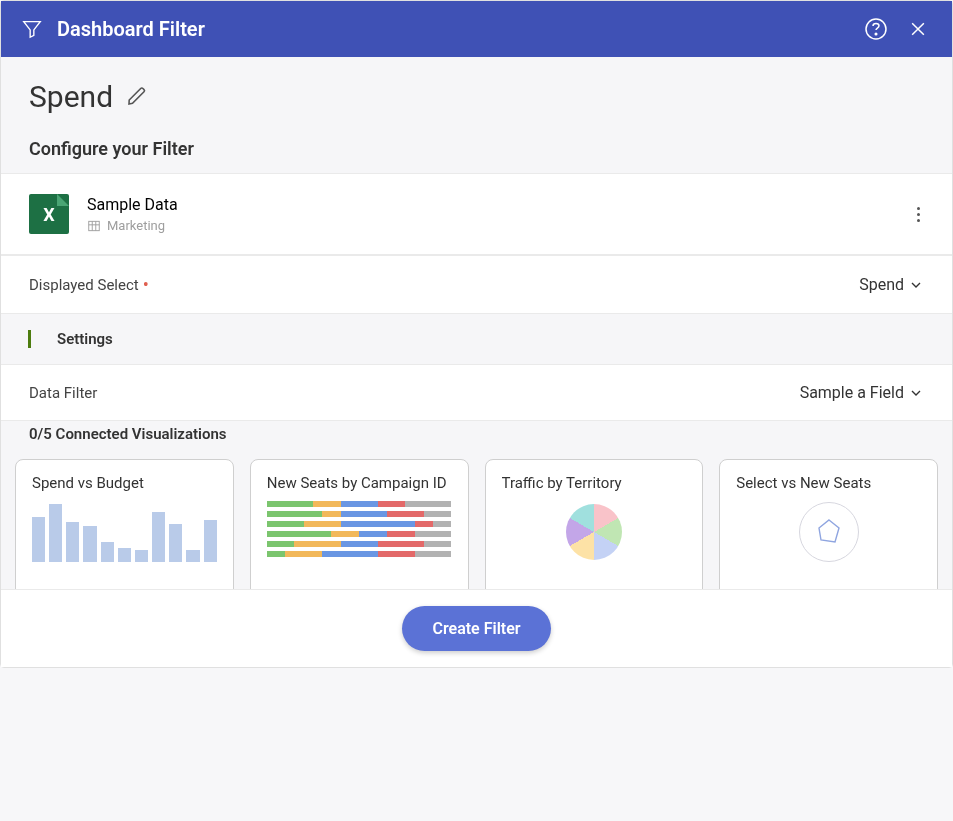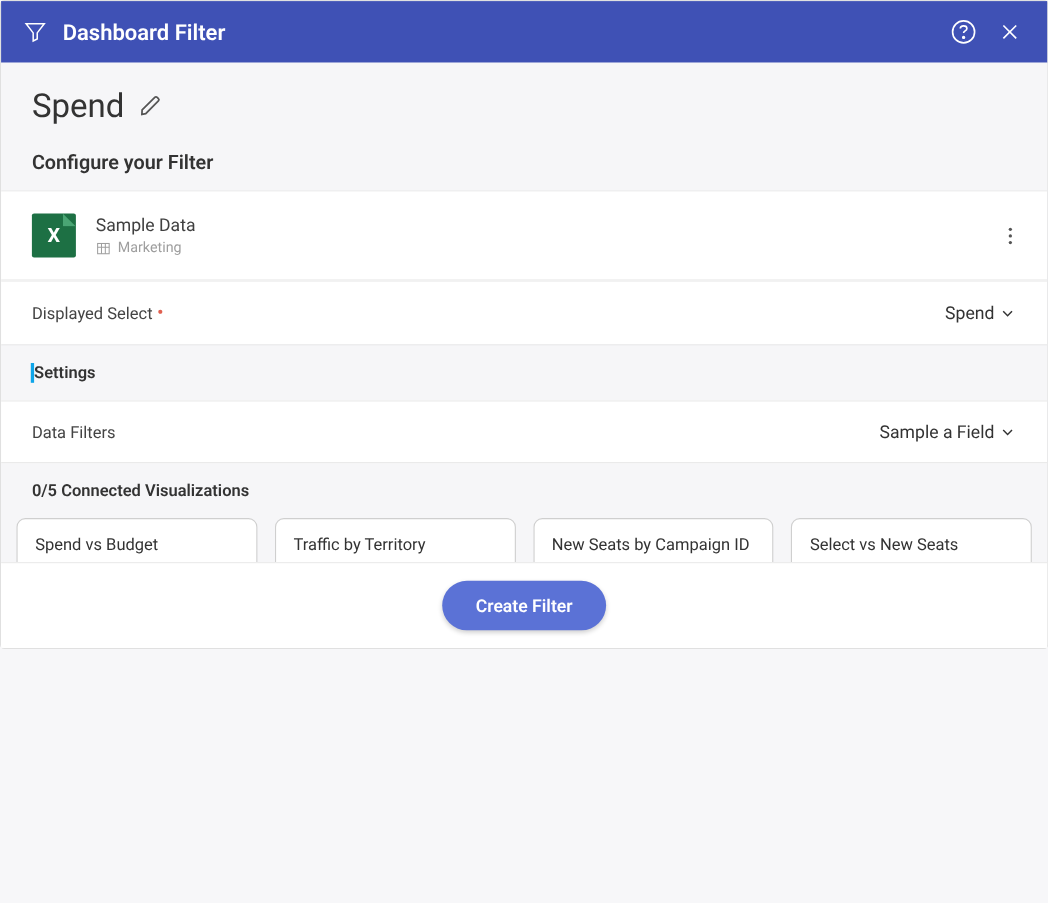--- a/index.html
+++ b/index.html
@@ -1,49 +1,49 @@
 <!DOCTYPE html>
 <html><head>
   <meta charset="utf-8">
   <style>
     * { margin:0; padding:0; box-sizing:border-box; font-family: 'Roboto', 'Segoe UI', Arial, sans-serif; }
     body { background:#f7f7f9; width:953px; height:821px; overflow:hidden; position:relative; }
-    .window { width:953px; height:590px; display:flex; flex-direction:column; background:#fff; border:1px solid #e0e0e0; border-radius:4px; }
+    .window { width:953px; height:668px; display:flex; flex-direction:column; background:#fff; border:1px solid #e0e0e0; border-radius:4px; }
     
     .header { background:#3f51b5; height:56px; display:flex; align-items:center; padding:0 20px; gap:14px; }
     .header-title { color:#fff; font-size:20px; font-weight:600; flex:1; }
     .filter-icon, .help-icon, .close-icon { color:#fff; display:flex; align-items:center; justify-content:center; }
     .icon-btn { cursor:pointer; width:28px; height:28px; display:flex; align-items:center; justify-content:center; }
     
     .content { background:#f6f6f8; flex:1; overflow:hidden; display:flex; flex-direction:column; }
     .filter-name-row { padding:22px 28px 18px; display:flex; align-items:center; gap:12px; }
     .filter-name { font-size:30px; font-weight:400; color:#333; }
     .pencil { cursor:pointer; width:26px; height:26px; color:#555; }
     .section-label { font-size:18px; font-weight:600; color:#333; padding:6px 28px 14px; }
     
     .card { background:#fff; border-top:1px solid #eaeaea; border-bottom:1px solid #eaeaea; }
     .datasource-row { padding:20px 28px; display:flex; align-items:center; gap:18px; }
     .excel-icon { width:40px; height:40px; background:#1d7044; border-radius:2px; position:relative; display:flex; align-items:center; justify-content:center; color:#fff; font-weight:700; font-size:18px; }
     .excel-fold { position:absolute; top:0; right:0; width:12px; height:12px; background:#4aa574; clip-path: polygon(0 0, 100% 100%, 0 100%); }
     .ds-texts { display:flex; flex-direction:column; gap:4px; }
-    .ds-name { font-size:16px; color:#404040; }
+    .ds-name { font-size:16px; color:#000000; }
     .ds-table-row { display:flex; align-items:center; gap:6px; }
     .ds-table-name { font-size:13px; color:#9e9e9e; }
     .kebab { margin-left:auto; cursor:pointer; color:#555; letter-spacing:0; font-size:22px; display:flex; flex-direction:column; gap:3px; align-items:center; justify-content:center; padding:4px; }
     .kebab span { width:3px; height:3px; background:#555; border-radius:50%; }
     
     .setting-row { background:#fff; padding:18px 28px; display:flex; align-items:center; border-top:1px solid #eaeaea; }
     .setting-label { font-size:15px; color:#444; }
     .required-dot { color:#e06050; font-size:18px; margin-left:4px; }
     .spacer { flex:1; }
     .setting-value { font-size:16px; color:#333; display:flex; align-items:center; gap:4px; cursor:pointer; }
     .settings-hdr { padding:16px 28px; font-weight:600; font-size:15px; color:#333; background:#f6f6f8; border-top:1px solid #eaeaea; }
-    .settings-hdr-bar { border-left:3px solid #0ea5e9; margin-left:-1px; }
-    
-    .viz-section { padding:16px 14px 0; background:#f6f6f8; border-top:1px solid #eaeaea; flex:1; overflow:hidden; }
+    .settings-hdr-bar { border-left:3px solid #4d7c0f; padding-left:26px; margin-left:-1px; }
+    
+    .viz-section { padding:4px 14px 0; background:#f6f6f8; border-top:1px solid #eaeaea; flex:1; overflow:hidden; }
     .viz-header { font-size:15px; font-weight:600; color:#333; padding:0 14px 16px; }
     .viz-row { display:flex; gap:16px; padding:0 0; }
     .viz-card { width:221px; height:150px; border:1px solid #cfcfcf; border-radius:8px; background:#fff; padding:14px 16px; overflow:hidden; cursor:pointer; }
     .viz-title { font-size:15px; color:#333; white-space:nowrap; overflow:hidden; text-overflow:ellipsis; }
     .viz-chart { height:80px; display:flex; align-items:center; justify-content:center; position:relative; }
     
     .bars { display:flex; align-items:flex-end; gap:4px; height:60px; width:100%; }
     .bars div { background:#b9cbe9; width:14px; }
     
     .pie { width:56px; height:56px; border-radius:50%;
@@ -140,21 +140,21 @@
           </svg>
       </div>
     </div>
 
     <div class="settings-hdr">
       <div class="settings-hdr-bar">Settings</div>
     </div>
 
 
     <div class="setting-row">
-      <span class="setting-label">Data Filters</span>
+      <span class="setting-label">Data Filter</span>
       <div class="spacer"></div>
       <div class="setting-value">
         <span>Sample a Field</span>
         <svg width="16" height="16" viewBox="0 0 24 24" stroke="#333" stroke-width="2" fill="none">
             <path d="M6 9l6 6 6-6"></path>
           </svg>
       </div>
     </div>
 
     <div class="viz-section">
@@ -172,73 +172,73 @@
                 <div style="height:14px"></div>
               <div style="height:12px"></div>
                 <div style="height:50px"></div>
                 <div style="height:38px"></div>
               <div style="height:12px"></div>
                 <div style="height:42px"></div>
             </div>
           </div>
         </div>
         <div class="viz-card">
+          <div class="viz-title">New Seats by Campaign ID</div>
+          <div class="viz-chart">
+            <div class="hbars">
+              <div class="hbar">
+                  <span style="width:25%"></span>
+                  <span style="width:15%"></span>
+                  <span style="width:20%"></span>
+                  <span style="width:15%"></span>
+                  <span style="width:25%"></span>
+                </div>
+              <div class="hbar">
+                  <span style="width:30%"></span>
+                  <span style="width:10%"></span>
+                  <span style="width:25%"></span>
+                  <span style="width:20%"></span>
+                  <span style="width:15%"></span>
+                </div>
+              <div class="hbar">
+                  <span style="width:20%"></span>
+                  <span style="width:20%"></span>
+                  <span style="width:40%"></span>
+                  <span style="width:10%"></span>
+                  <span style="width:10%"></span>
+                </div>
+              <div class="hbar">
+                  <span style="width:35%"></span>
+                  <span style="width:15%"></span>
+                  <span style="width:15%"></span>
+                  <span style="width:15%"></span>
+                  <span style="width:20%"></span>
+                </div>
+              <div class="hbar">
+                  <span style="width:15%"></span>
+                  <span style="width:25%"></span>
+                  <span style="width:20%"></span>
+                  <span style="width:25%"></span>
+                  <span style="width:15%"></span>
+                </div>
+              <div class="hbar">
+                  <span style="width:10%"></span>
+                  <span style="width:20%"></span>
+                  <span style="width:30%"></span>
+                  <span style="width:20%"></span>
+                  <span style="width:20%"></span>
+                </div>
+            </div>
+          </div>
+        </div>
+        <div class="viz-card">
           <div class="viz-title">Traffic by Territory</div>
           <div class="viz-chart">
               <div class="pie"></div>
             </div>
-        </div>
-        <div class="viz-card">
-          <div class="viz-title">New Seats by Campaign ID</div>
-          <div class="viz-chart">
-            <div class="hbars">
-              <div class="hbar">
-                  <span style="width:25%"></span>
-                  <span style="width:15%"></span>
-                  <span style="width:20%"></span>
-                  <span style="width:15%"></span>
-                  <span style="width:25%"></span>
-                </div>
-              <div class="hbar">
-                  <span style="width:30%"></span>
-                  <span style="width:10%"></span>
-                  <span style="width:25%"></span>
-                  <span style="width:20%"></span>
-                  <span style="width:15%"></span>
-                </div>
-              <div class="hbar">
-                  <span style="width:20%"></span>
-                  <span style="width:20%"></span>
-                  <span style="width:40%"></span>
-                  <span style="width:10%"></span>
-                  <span style="width:10%"></span>
-                </div>
-              <div class="hbar">
-                  <span style="width:35%"></span>
-                  <span style="width:15%"></span>
-                  <span style="width:15%"></span>
-                  <span style="width:15%"></span>
-                  <span style="width:20%"></span>
-                </div>
-              <div class="hbar">
-                  <span style="width:15%"></span>
-                  <span style="width:25%"></span>
-                  <span style="width:20%"></span>
-                  <span style="width:25%"></span>
-                  <span style="width:15%"></span>
-                </div>
-              <div class="hbar">
-                  <span style="width:10%"></span>
-                  <span style="width:20%"></span>
-                  <span style="width:30%"></span>
-                  <span style="width:20%"></span>
-                  <span style="width:20%"></span>
-                </div>
-            </div>
-          </div>
         </div>
         <div class="viz-card">
           <div class="viz-title">Select vs New Seats</div>
           <div class="viz-chart">
             <div class="radar-outer">
               <svg class="radar-shape" viewBox="0 0 32 32">
                 <polygon points="16,4 26,12 22,26 8,24 6,12" fill="none" stroke="#8fa5e0" stroke-width="1.4"></polygon>
               </svg>
             </div>
           </div>

